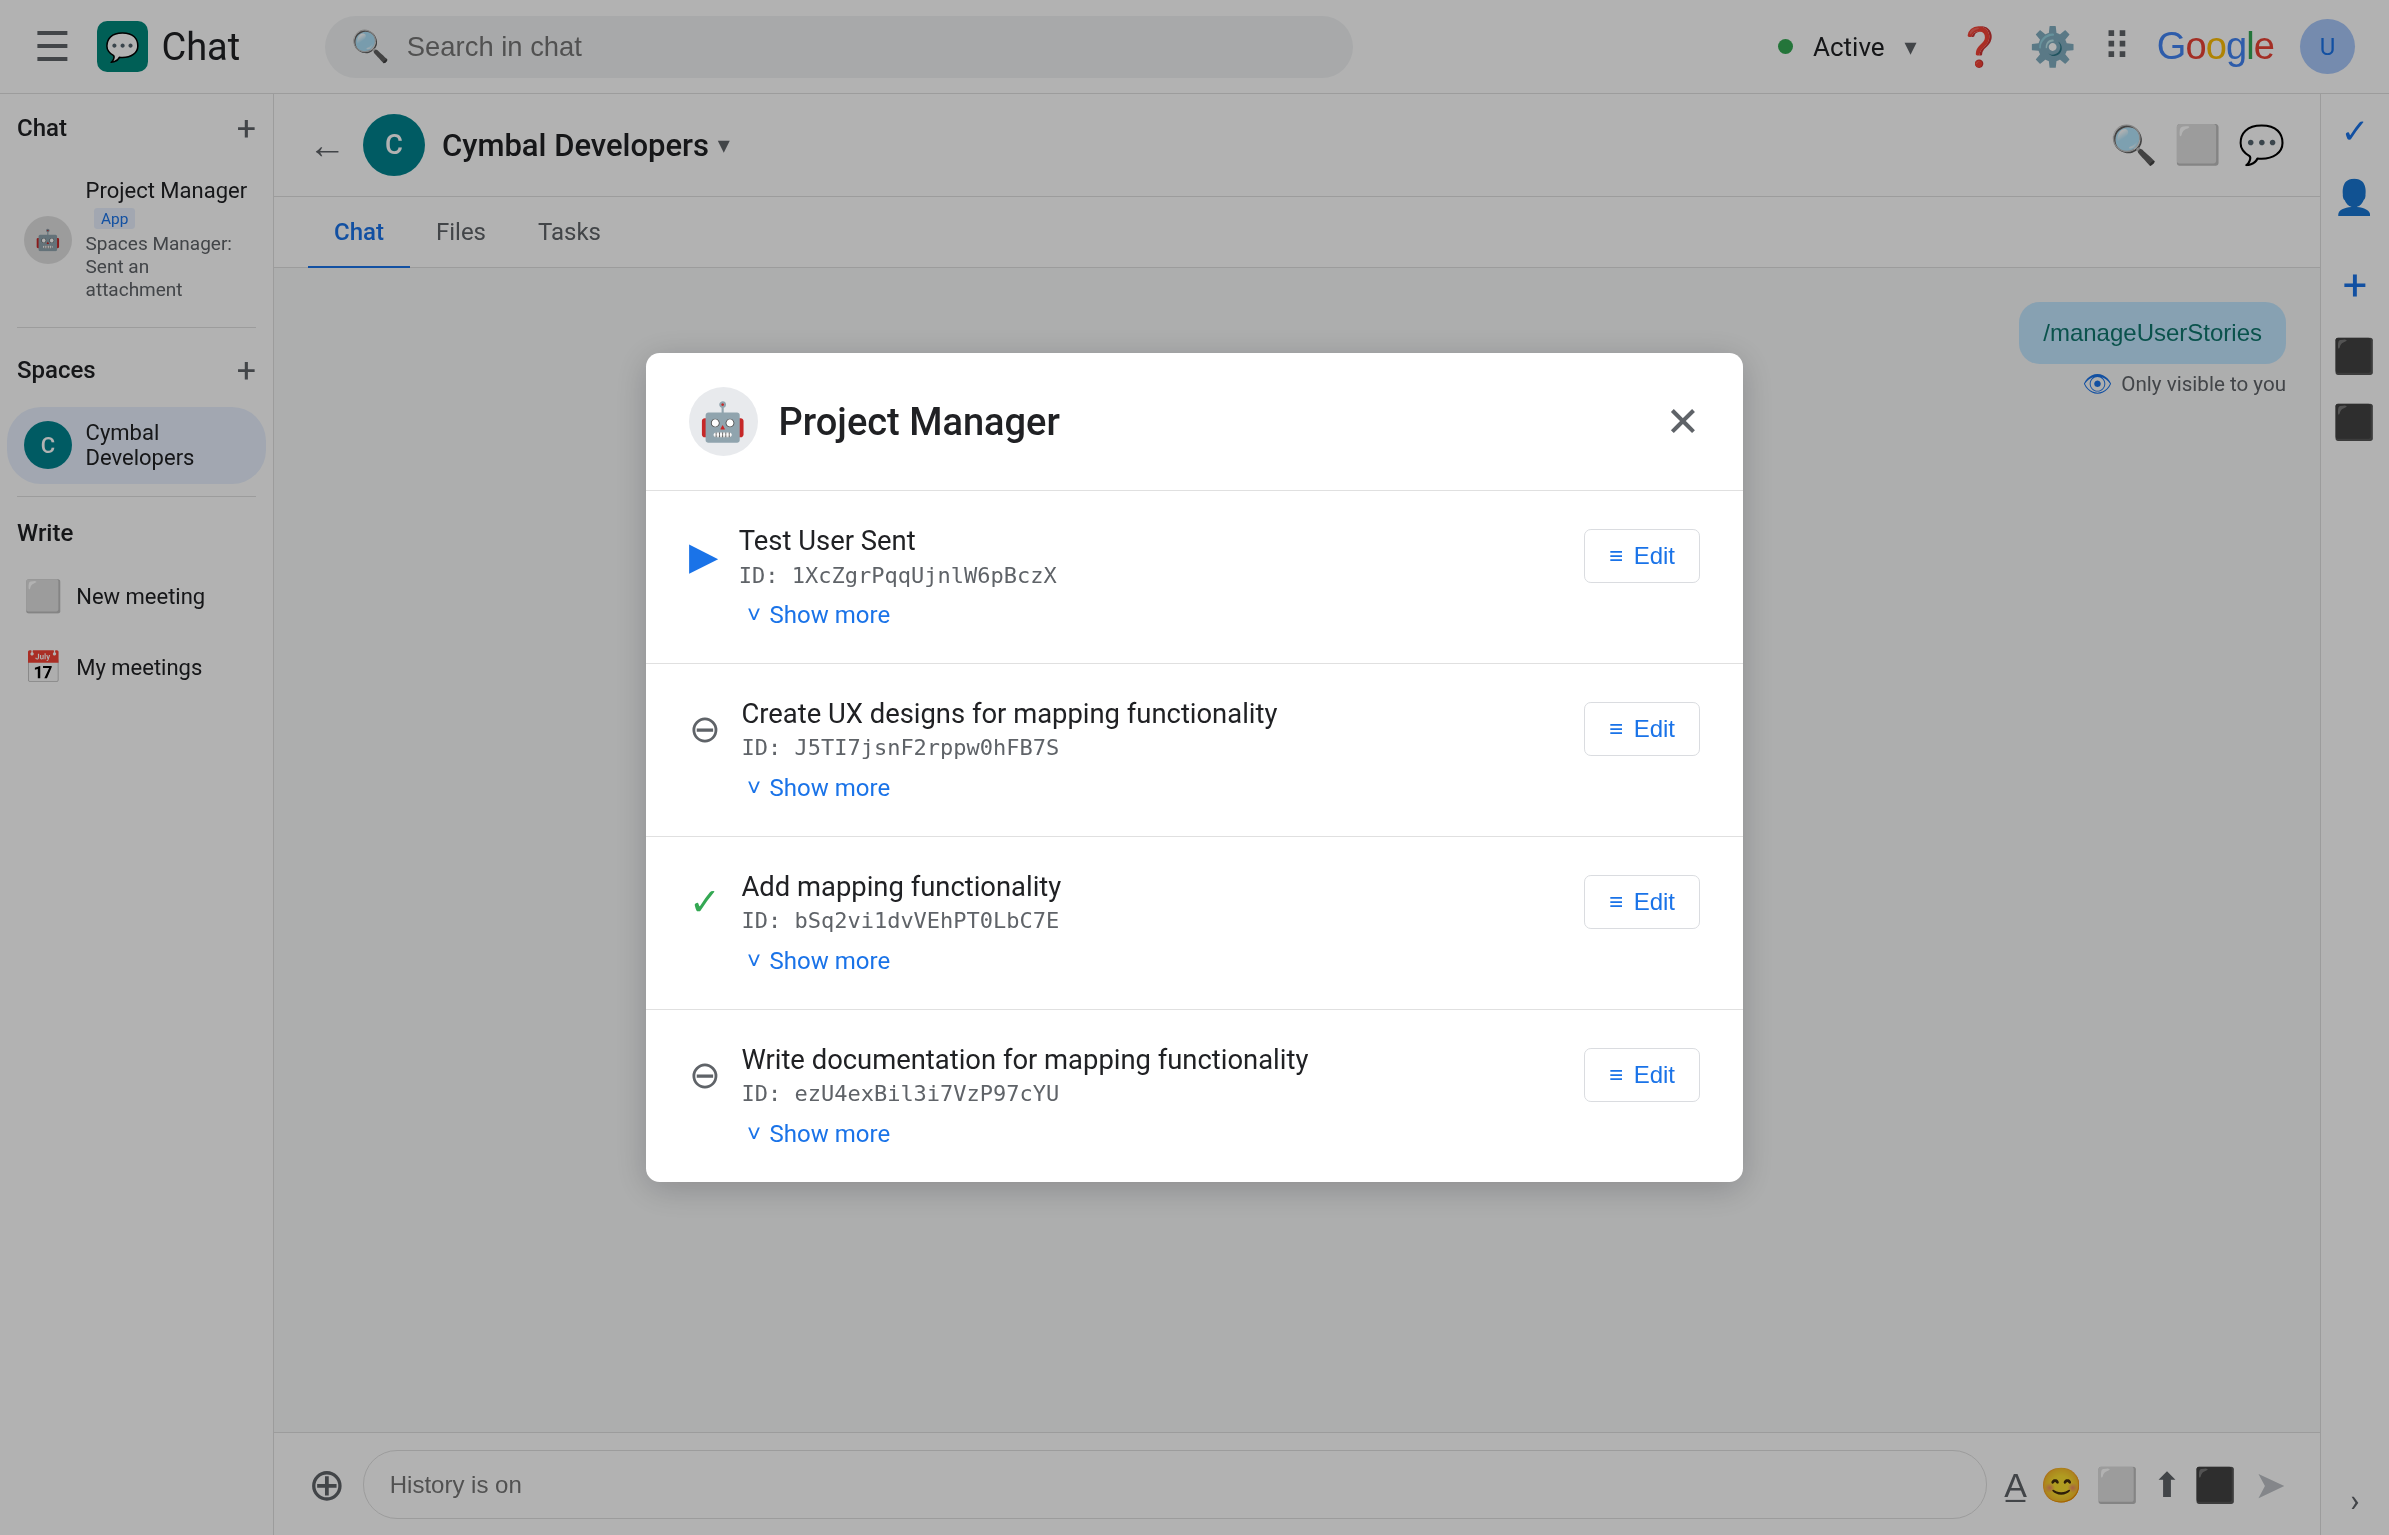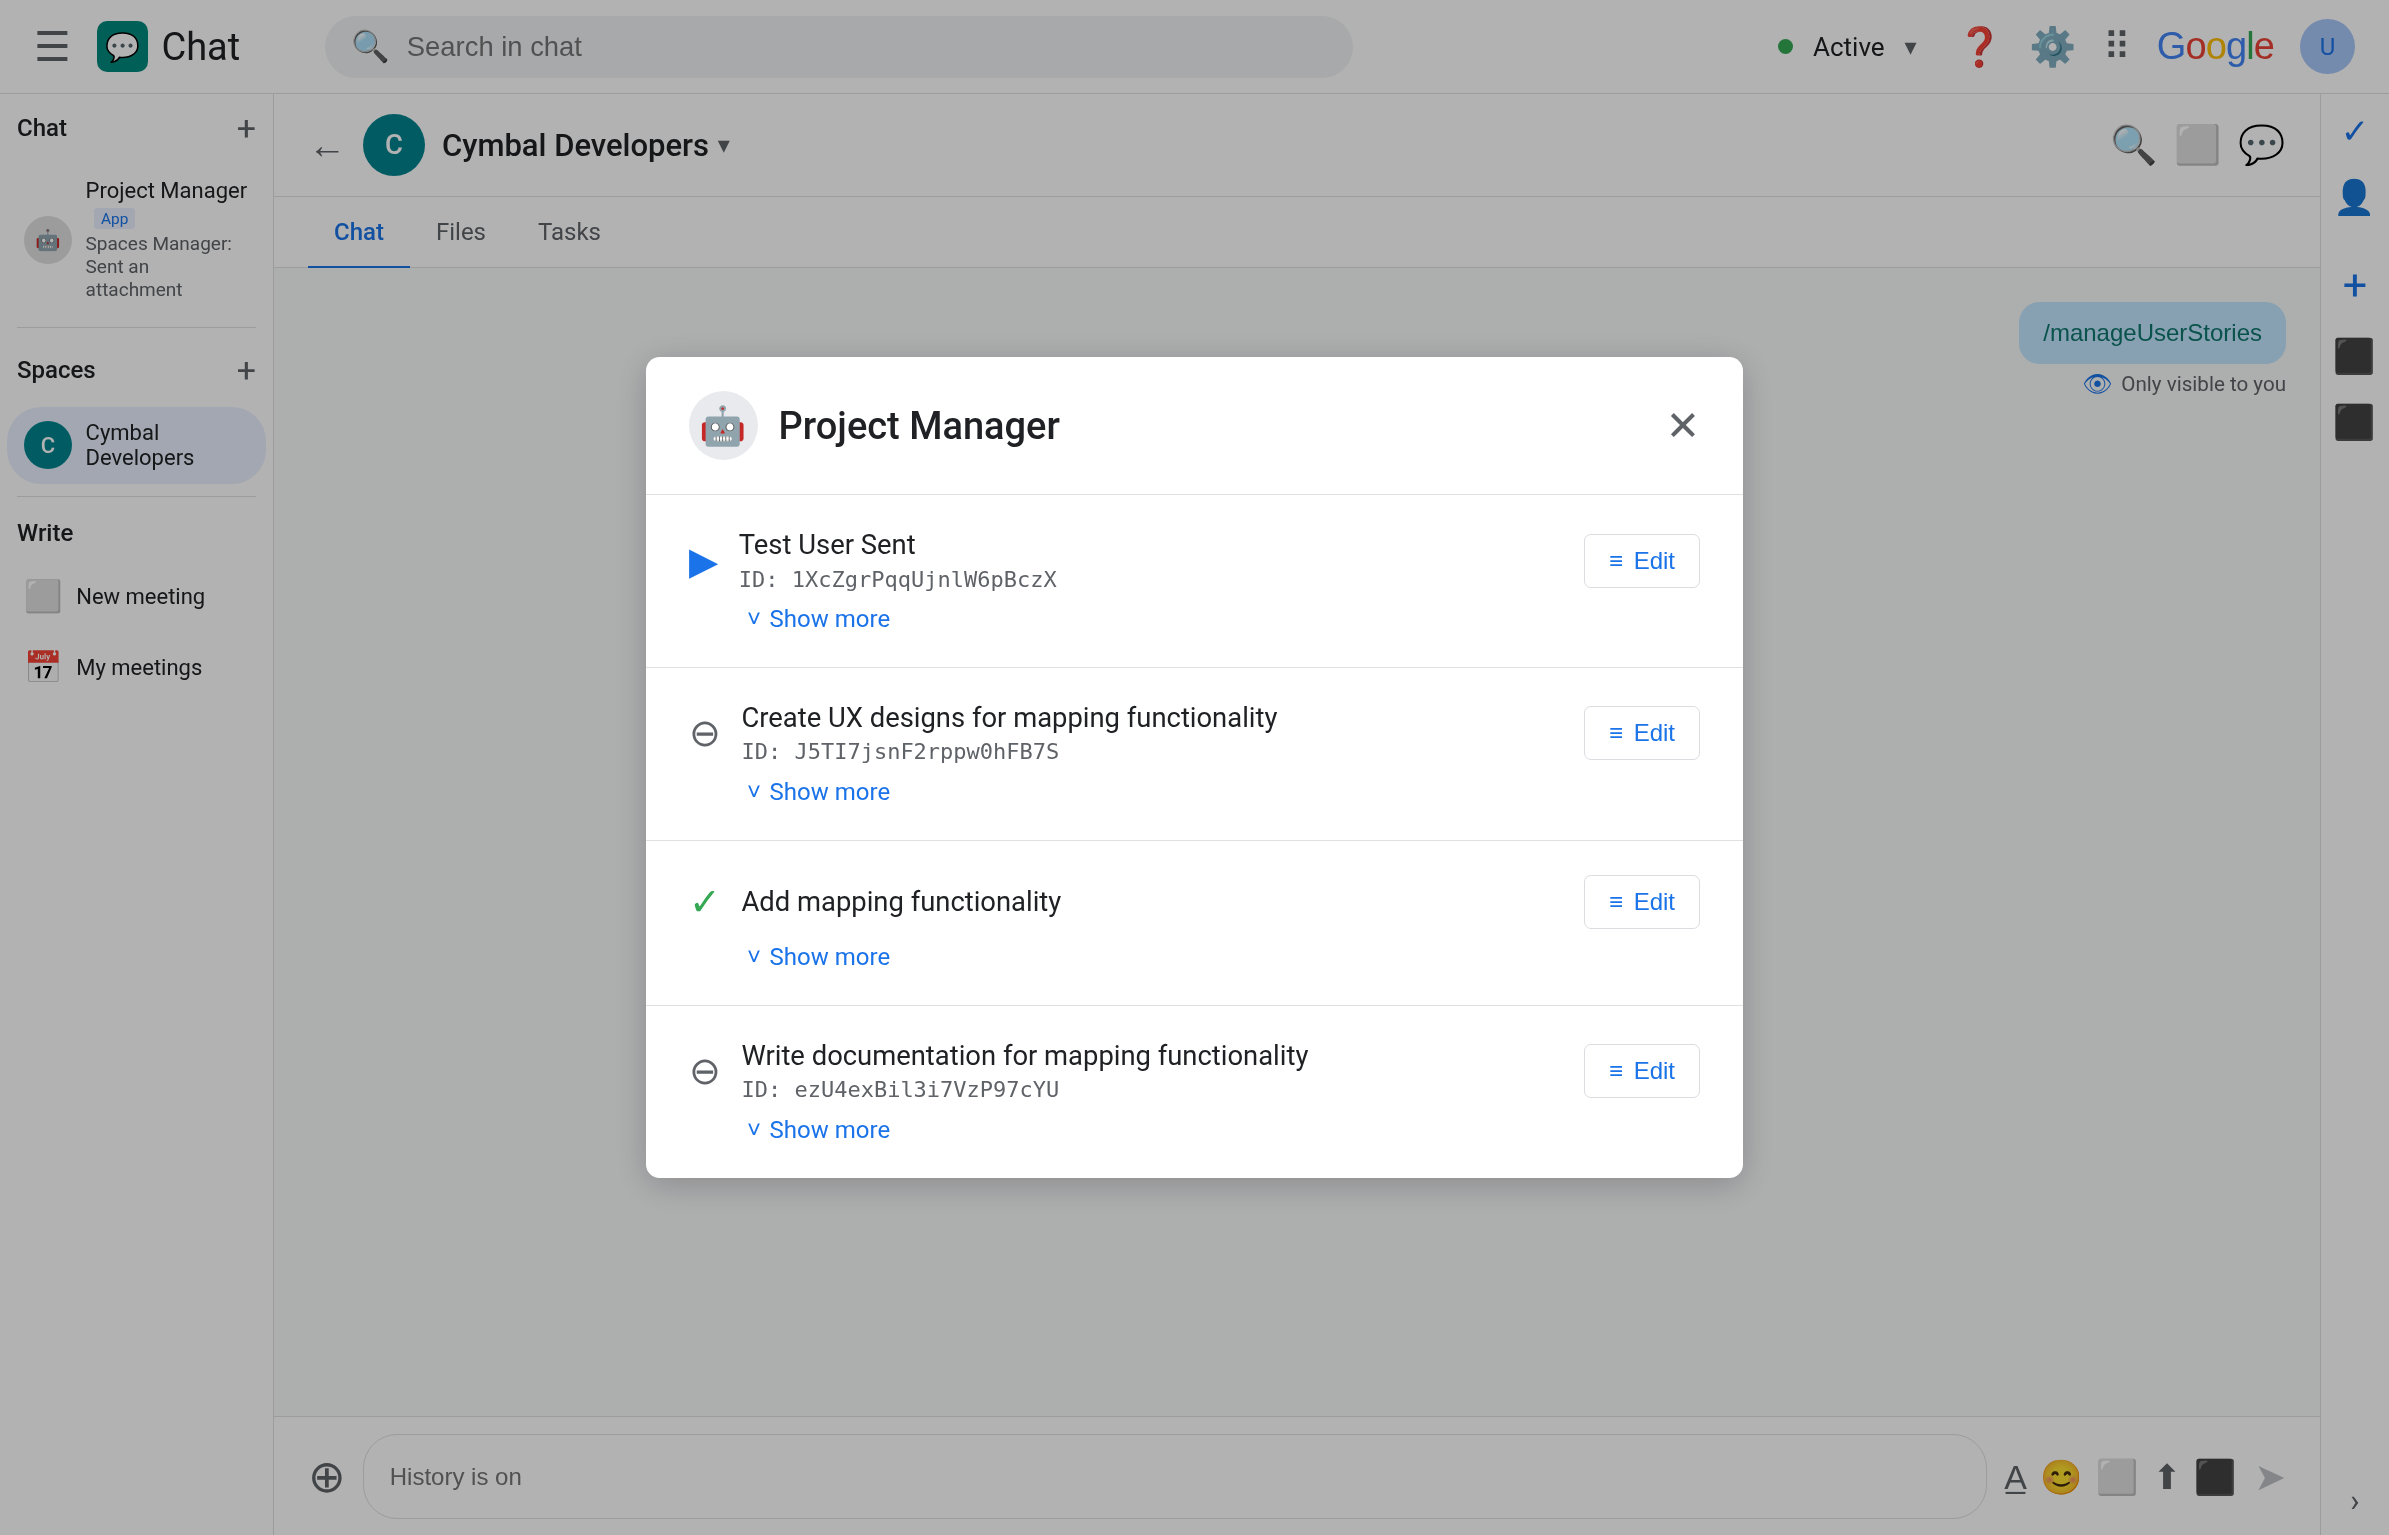--- a/index.html
+++ b/index.html
@@ -135,21 +135,21 @@
     }
 
     
     .input-bar {
       display: flex; align-items: center; padding: 17px 34px;
       background: #fff; border-top: 0.9px solid #e0e0e0;
       gap: 17px;
     }
     .input-add-btn { font-size: 45px; color: #5f6368; cursor: pointer; }
     .input-field {
-      flex: 1; height: 85px; border: 0.9px solid #e0e0e0; border-radius: 34px;
+      flex: 1; height: 69px; border: 0.9px solid #e0e0e0; border-radius: 34px;
       padding: 0 26px; font-size: 24px; color: #b91c1c; outline: none;
       background: #fff;
     }
     .input-icons { display: flex; gap: 13.7px; }
     .input-icon { font-size: 34px; color: #5f6368; cursor: pointer; }
     .send-btn { font-size: 38px; color: #bdc1c6; cursor: pointer; }
 
     
     .right-panel {
       width: 69px; background: #fff; border-left: 0.9px solid #e0e0e0;
@@ -423,20 +423,21 @@
           <span>Show more</span>
         </div>
       </div>
 
       <div class="task-item">
         <div class="task-row">
           <div class="task-left">
             <span class="task-status-icon done">✓</span>
             <div class="task-info">
               <div class="task-title">Add mapping functionality</div>
+              <div class="task-id">ID: bSq2vi1dvVEhPT0LbC7E</div>
             </div>
           </div>
           <button class="edit-btn">
             <span>≡</span>
             <span>Edit</span>
           </button>
         </div>
         <div class="show-more">
           <span class="chevron">˅</span>
           <span>Show more</span>

